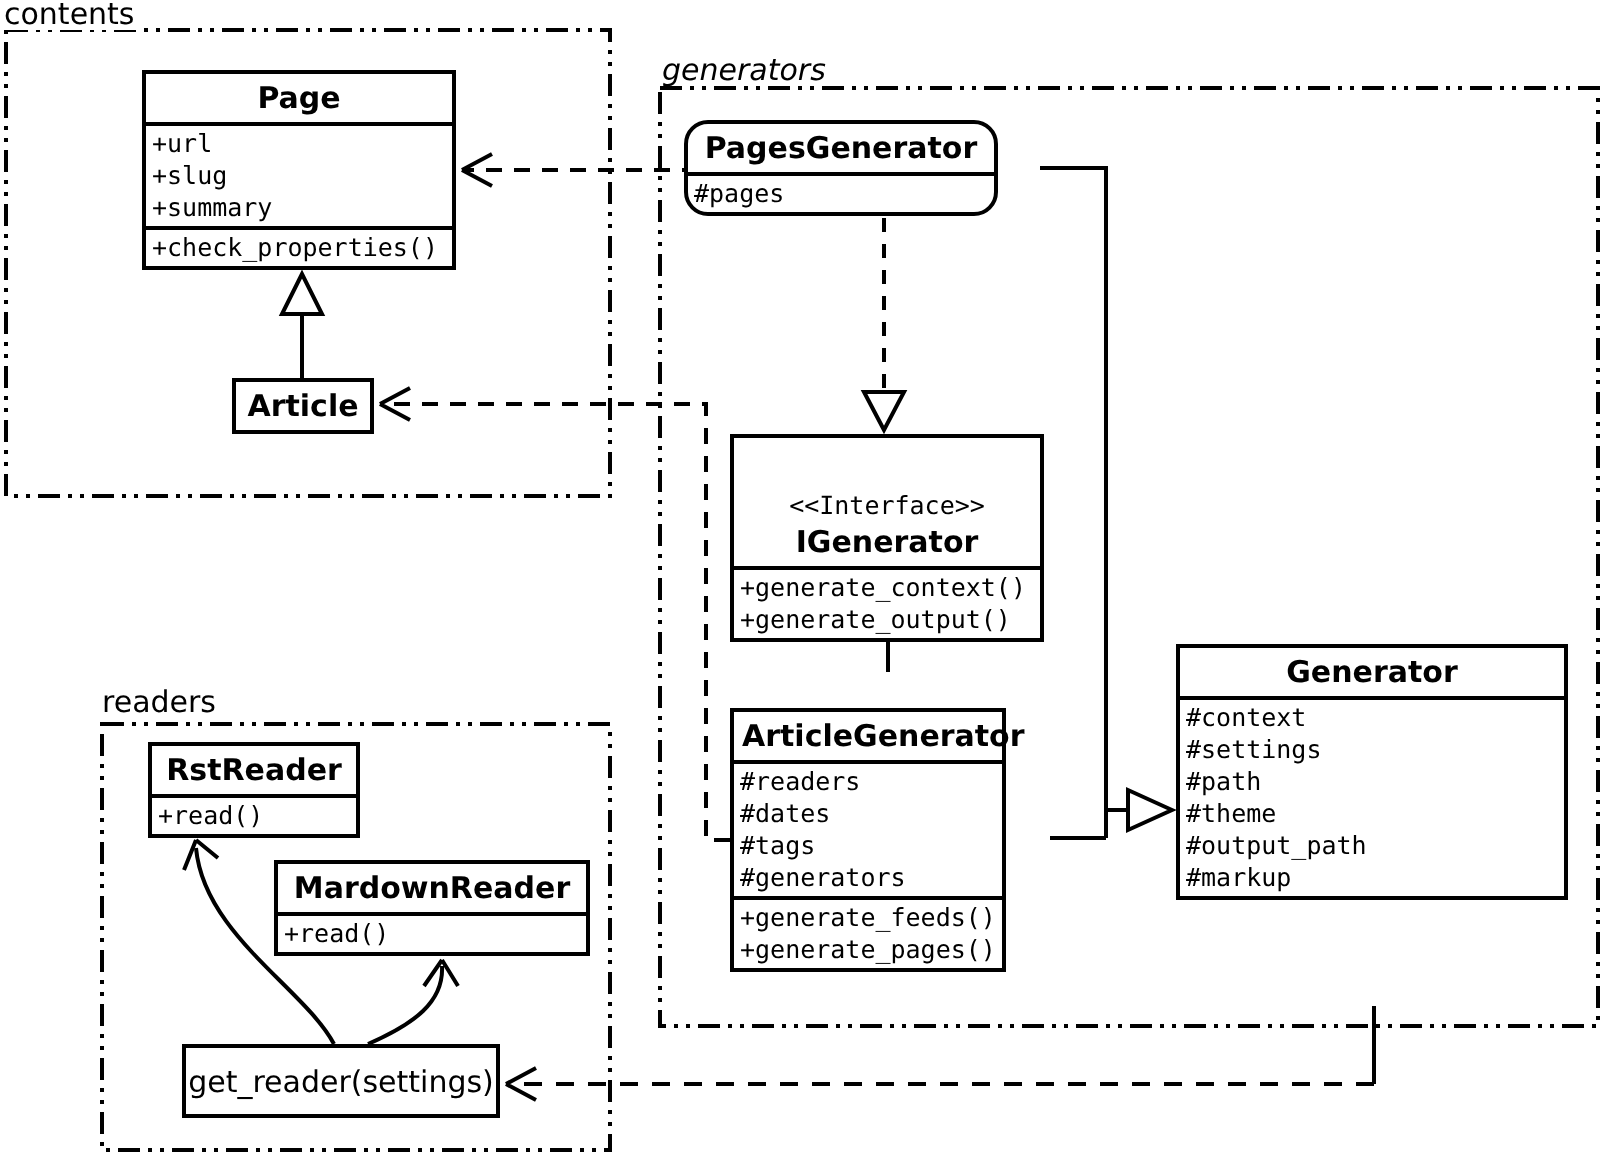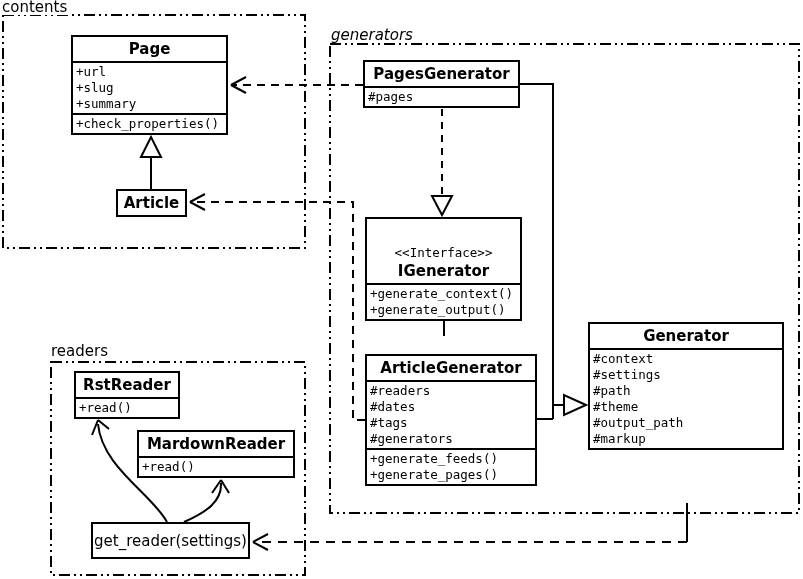--- a/index.html
+++ b/index.html
@@ -107,39 +107,39 @@
     </div>
     <div class="uml-section">
       <div class="uml-row">+check_properties()</div>
     </div>
   </div>
 
   <div class="uml-class" style="left:116px; top:189px; width:71px;">
     <div class="uml-title">Article</div>
   </div>
 
-  <div class="uml-class" style="left:363px; top:60px; width:157px;">
+  <div class="uml-class" style="left:342px; top:60px; width:157px;border-radius:12px;">
     <div class="uml-title">PagesGenerator</div>
     <div class="uml-section">
       <div class="uml-row">#pages</div>
     </div>
   </div>
 
   <div class="uml-class" style="left:365px; top:217px; width:157px;">
     <div class="uml-title" style="padding:2px 4px;">
       <div class="uml-stereotype">&lt;&lt;Interface&gt;&gt;</div>
       <div>IGenerator</div>
     </div>
     <div class="uml-section">
       <div class="uml-row">+generate_context()</div>
       <div class="uml-row">+generate_output()</div>
     </div>
   </div>
 
-  <div class="uml-class" style="left:365px; top:354px; width:172px;">
+  <div class="uml-class" style="left:365px; top:354px; width:138px;">
     <div class="uml-title">ArticleGenerator</div>
     <div class="uml-section">
       <div class="uml-row">#readers</div>
       <div class="uml-row">#dates</div>
       <div class="uml-row">#tags</div>
       <div class="uml-row">#generators</div>
     </div>
     <div class="uml-section">
       <div class="uml-row">+generate_feeds()</div>
       <div class="uml-row">+generate_pages()</div>

